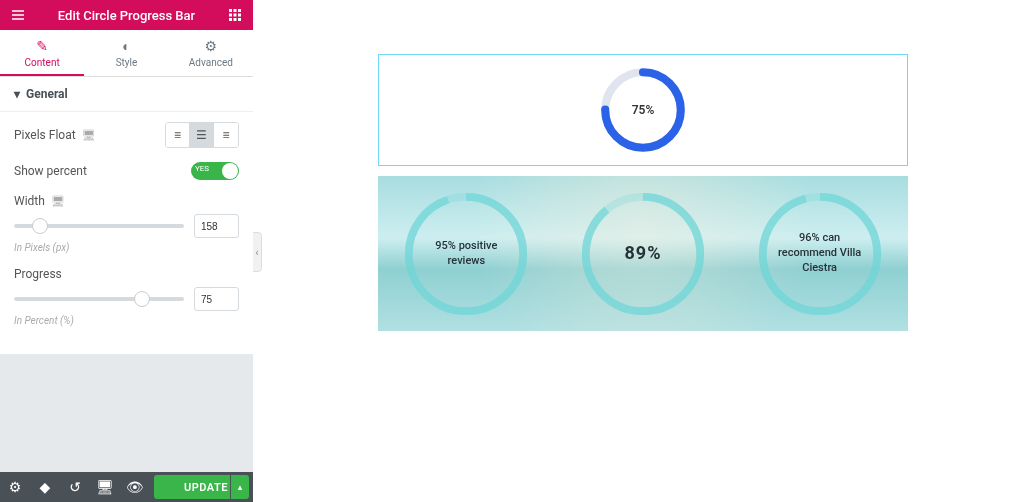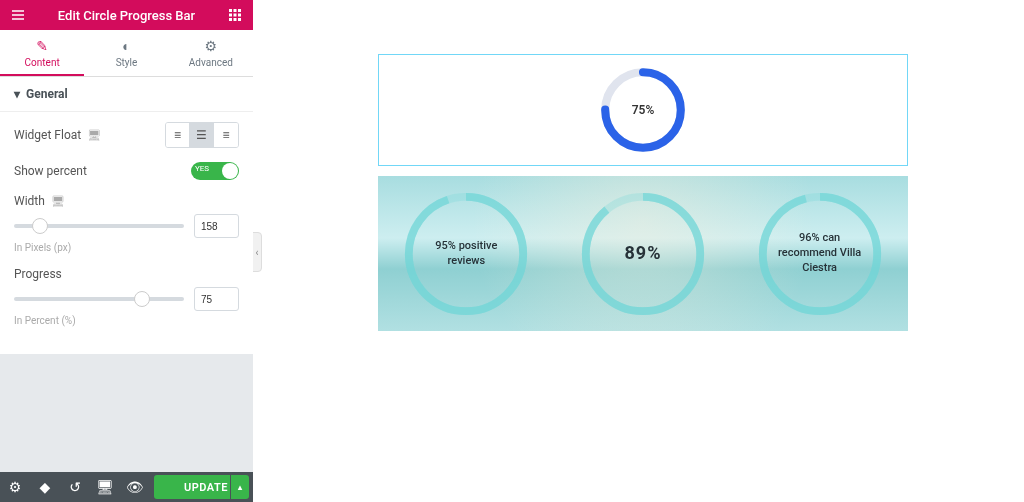--- a/index.html
+++ b/index.html
@@ -30,21 +30,21 @@
 .align-btn.active { background: #d5dadf; }
 
 .toggle { width: 34px; height: 18px; background: #39b54a; border-radius: 9px; position: relative; cursor: pointer; padding-left: 48px; }
 .toggle .knob { position: absolute; right: 1px; top: 1px; width: 16px; height: 16px; background: #fff; border-radius: 50%; }
 .toggle .yes { position: absolute; left: 4px; top: 2px; color: #fff; font-size: 8px; }
 
 .slider-row { display: flex; align-items: center; gap: 10px; margin-bottom: 4px; }
 .slider-track { flex: 1; height: 4px; background: #d5dadf; border-radius: 2px; position: relative; }
 .slider-thumb { position: absolute; top: -6px; width: 16px; height: 16px; background: #fff; border: 1px solid #ccc; border-radius: 50%; margin-left: -8px; }
 .slider-input { width: 45px; height: 24px; border: 1px solid #d5dadf; border-radius: 3px; text-align: left; padding: 0 6px; font-size: 10px; color: #333; }
-.hint { font-size: 10px; color: #aaa; margin-bottom: 14px; }
+.hint { font-size: 10px; color: #aaa; font-style: italic; margin-bottom: 14px; }
 
 .sb-filler { flex: 1; background: #e6e9ec; }
 
 .sb-footer { height: 30px; background: #495157; display: flex; align-items: center; }
 .ft-btn { flex: 0 0 30px; height: 30px; color: #fff; display: flex; align-items: center; justify-content: center; cursor: pointer; font-size: 14px; }
 .update-btn { flex: 1; height: 24px; margin: 3px 0 3px 4px; background: #39b54a; color: #fff; border-radius: 3px 0 0 3px; display: flex; align-items: center; justify-content: center; font-weight: 600; letter-spacing: .5px; cursor: pointer; font-size: 11px; padding-left: 28px; }
 .update-drop { width: 18px; height: 24px; margin: 3px 4px 3px 1px; background: #39b54a; border-radius: 0 3px 3px 0; display: flex; align-items: center; justify-content: center; color: #fff; cursor: pointer; font-size: 9px; }
 
 
 .canvas { position: absolute; left: 253px; top: 0; width: 771px; height: 502px; background: #fff; overflow: hidden; }
@@ -104,21 +104,21 @@
   </div>
 
   <div class="section-hdr">
     <span>▾</span>
     <span>General</span>
   </div>
 
   <div class="section-body">
     <div class="ctrl-row">
       <span class="ctrl-label">
-        <span>Widget Float</span>
+        <span>Pixels Float</span>
         <span class="device-icon">🖥</span>
       </span>
       <div class="align-group">
         <div class="align-btn">≡</div>
         <div class="align-btn active">☰</div>
         <div class="align-btn">≡</div>
       </div>
     </div>
 
     <div class="ctrl-row">

